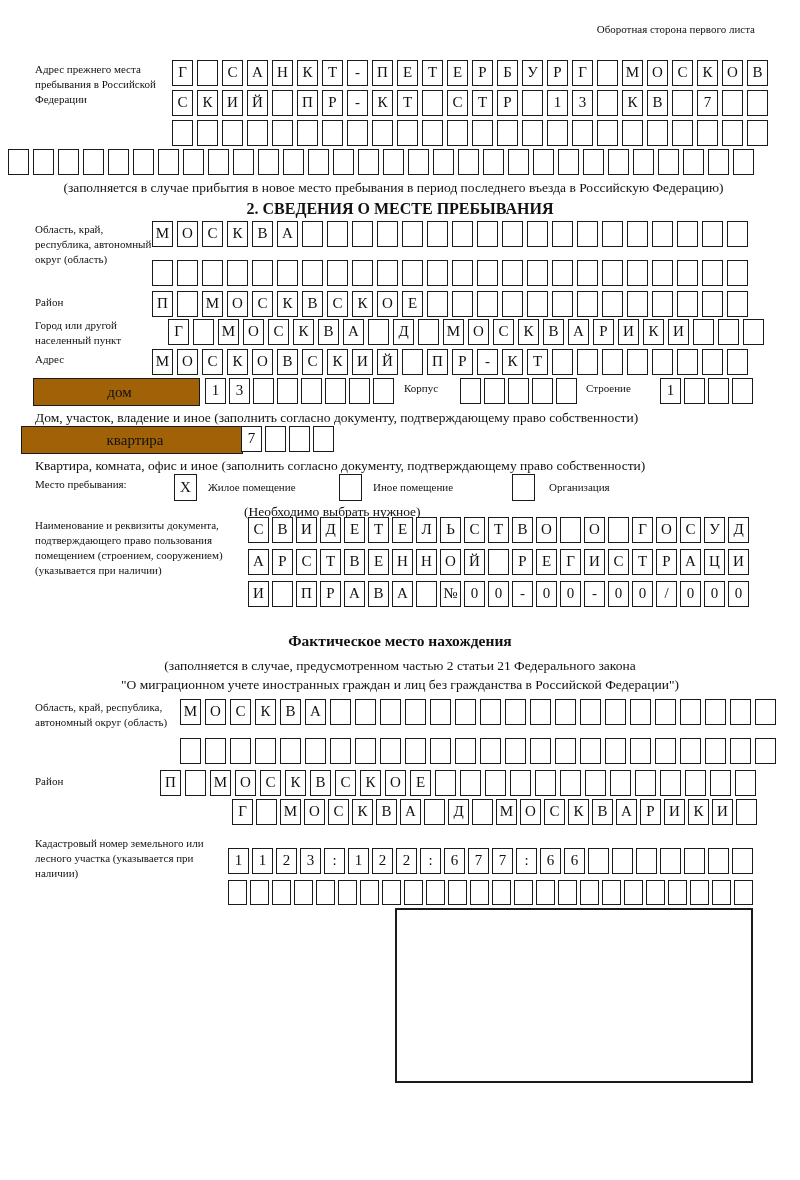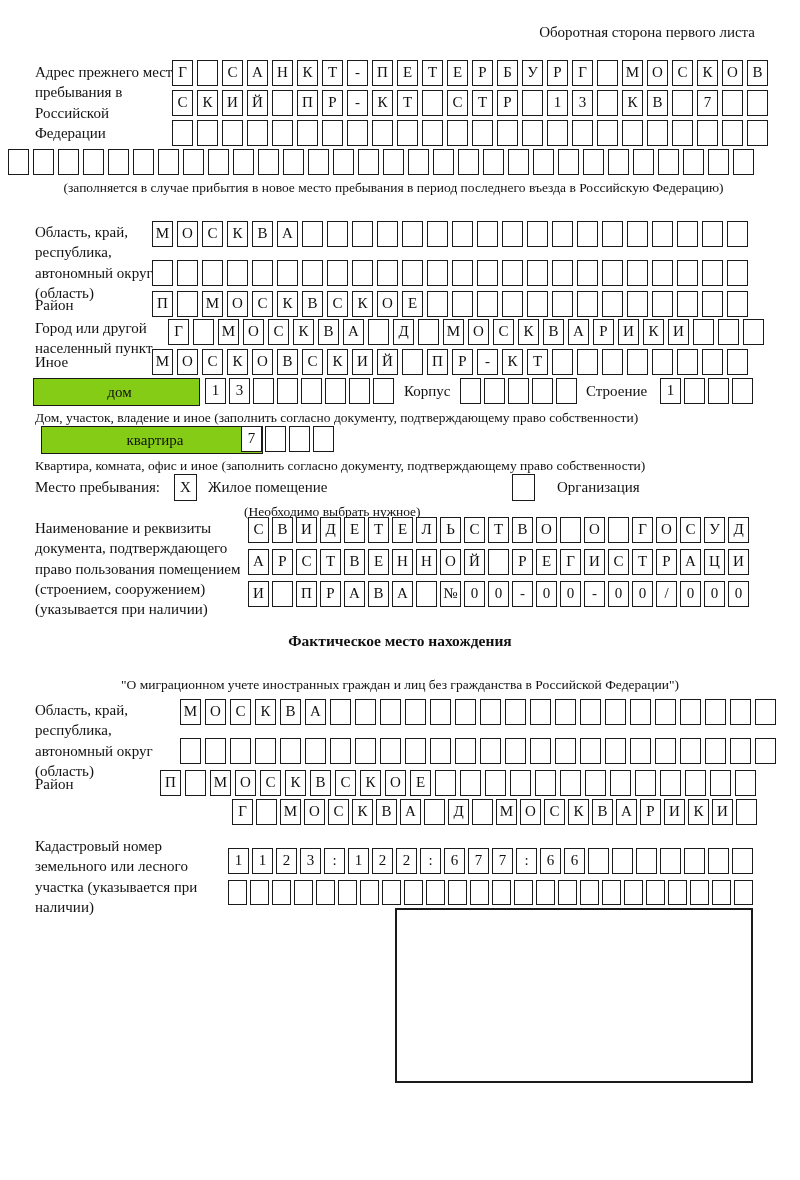--- a/index.html
+++ b/index.html
@@ -1,30 +1,30 @@
 <!DOCTYPE html>
 <html><head>
 <meta charset="utf-8">
 <style>
   html,body{margin:0;padding:0;background:#fff;}
   body{font-family:"Liberation Serif","DejaVu Serif",serif;color:#111;}
   #page{position:relative;width:800px;height:1180px;background:#fff;overflow:hidden;}
   .abs{position:absolute;}
-  .lbl{font-size:15px;line-height:1.35;color:#111;}
+  .lbl{font-size:11px;line-height:1.35;color:#111;}
   .cap{font-size:13.5px;color:#111;}
   .note{font-size:13.5px;color:#111;}
   .bold{font-weight:bold;}
   .center{text-align:center;}
   .grid{display:flex;gap:4px;}
   .grid .cb{flex:none;width:21px;height:26px;box-sizing:border-box;border:1.7px solid #1b1b1b;
             text-align:center;font-size:15px;line-height:23px;background:#fff;}
   .grid.p24{gap:3px;} .grid.p24 .cb{width:21px;}
   .grid.small{gap:3px;} .grid.small .cb{width:19px;height:25px;}
   .widebox{box-sizing:border-box;border:1.8px solid #1b1b1b;height:28px;display:flex;
-           align-items:center;justify-content:center;font-size:15px;background:#84cc16;padding-left:6px;}
+           align-items:center;justify-content:center;font-size:15px;background:#a16207;padding-left:6px;}
   .chkbox{box-sizing:border-box;border:1.8px solid #1b1b1b;width:23px;height:27px;
           text-align:center;font-size:15px;line-height:24px;background:#fff;display:inline-block;}
   .optgrp{display:flex;align-items:center;gap:11px;}
   .stamp{box-sizing:border-box;border:2px solid #1b1b1b;background:#fff;}
 </style>
 </head>
 <body>
 
 <div id="page">
 
@@ -136,20 +136,21 @@
       <span class="cb"></span>
       <span class="cb"></span>
       <span class="cb"></span>
       <span class="cb"></span>
       <span class="cb"></span>
       <span class="cb"></span>
       <span class="cb"></span>
     </div>
   <div class="abs note center" style="top:180px;left:0;width:787px;">(заполняется в случае прибытия в новое место пребывания в период последнего въезда в Российскую Федерацию)</div>
 
+  <div class="abs bold center" style="top:200px;left:0;width:800px;font-size:16px;">2. СВЕДЕНИЯ О МЕСТЕ ПРЕБЫВАНИЯ</div>
 
   <div class="abs lbl" style="top:222px;left:35px;width:118px;">Область, край, республика, автономный округ (область)</div>
   <div class="abs grid" style="top:221px;left:152px;">
       <span class="cb">М</span>
       <span class="cb">О</span>
       <span class="cb">С</span>
       <span class="cb">К</span>
       <span class="cb">В</span>
       <span class="cb">А</span>
       <span class="cb"></span>
@@ -247,21 +248,21 @@
       <span class="cb">А</span>
       <span class="cb">Р</span>
       <span class="cb">И</span>
       <span class="cb">К</span>
       <span class="cb">И</span>
       <span class="cb"></span>
       <span class="cb"></span>
       <span class="cb"></span>
     </div>
 
-  <div class="abs lbl" style="top:352px;left:35px;">Иное</div>
+  <div class="abs lbl" style="top:352px;left:35px;">Адрес</div>
   <div class="abs grid" style="top:349px;left:152px;">
       <span class="cb">М</span>
       <span class="cb">О</span>
       <span class="cb">С</span>
       <span class="cb">К</span>
       <span class="cb">О</span>
       <span class="cb">В</span>
       <span class="cb">С</span>
       <span class="cb">К</span>
       <span class="cb">И</span>
@@ -303,35 +304,39 @@
     </div>
   <div class="abs lbl" style="top:381px;left:586px;">Строение</div>
   <div class="abs grid p24" style="top:378px;left:660px;">
       <span class="cb">1</span>
       <span class="cb"></span>
       <span class="cb"></span>
       <span class="cb"></span>
     </div>
   <div class="abs cap" style="top:410px;left:35px;">Дом, участок, владение и иное (заполнить согласно документу, подтверждающему право собственности)</div>
 
-  <div class="abs widebox" style="top:426px;left:41px;width:222px;">квартира</div>
+  <div class="abs widebox" style="top:426px;left:21px;width:222px;">квартира</div>
   <div class="abs grid p24" style="top:426px;left:241px;">
       <span class="cb">7</span>
       <span class="cb"></span>
       <span class="cb"></span>
       <span class="cb"></span>
     </div>
   <div class="abs cap" style="top:458px;left:35px;">Квартира, комната, офис и иное (заполнить согласно документу, подтверждающему право собственности)</div>
 
   <div class="abs lbl" style="top:477px;left:35px;">Место пребывания:</div>
   <div class="abs optgrp" style="top:474px;left:174px;">
     <span class="chkbox">X</span>
     <span class="lbl">Жилое помещение</span>
   </div>
-  <div class="abs optgrp" style="top:474px;left:512px;gap:22px;">
+  <div class="abs optgrp" style="top:474px;left:339px;">
+    <span class="chkbox"></span>
+    <span class="lbl">Иное помещение</span>
+  </div>
+  <div class="abs optgrp" style="top:474px;left:512px;gap:14px;">
     <span class="chkbox"></span>
     <span class="lbl">Организация</span>
   </div>
   <div class="abs cap" style="top:504px;left:244px;">(Необходимо выбрать нужное)</div>
 
   <div class="abs lbl" style="top:518px;left:35px;width:212px;">Наименование и реквизиты документа, подтверждающего право пользования помещением (строением, сооружением) (указывается при наличии)</div>
   <div class="abs grid p24" style="top:517px;left:248px;">
       <span class="cb">С</span>
       <span class="cb">В</span>
       <span class="cb">И</span>
@@ -395,20 +400,21 @@
       <span class="cb">-</span>
       <span class="cb">0</span>
       <span class="cb">0</span>
       <span class="cb">/</span>
       <span class="cb">0</span>
       <span class="cb">0</span>
       <span class="cb">0</span>
     </div>
 
   <div class="abs bold center" style="top:632px;left:0;width:800px;font-size:15.5px;">Фактическое место нахождения</div>
+  <div class="abs note center" style="top:658px;left:0;width:800px;">(заполняется в случае, предусмотренном частью 2 статьи 21 Федерального закона</div>
   <div class="abs note center" style="top:677px;left:0;width:800px;">"О миграционном учете иностранных граждан и лиц без гражданства в Российской Федерации")</div>
 
   <div class="abs lbl" style="top:700px;left:35px;width:150px;">Область, край, республика, автономный округ (область)</div>
   <div class="abs grid" style="top:699px;left:180px;">
       <span class="cb">М</span>
       <span class="cb">О</span>
       <span class="cb">С</span>
       <span class="cb">К</span>
       <span class="cb">В</span>
       <span class="cb">А</span>

